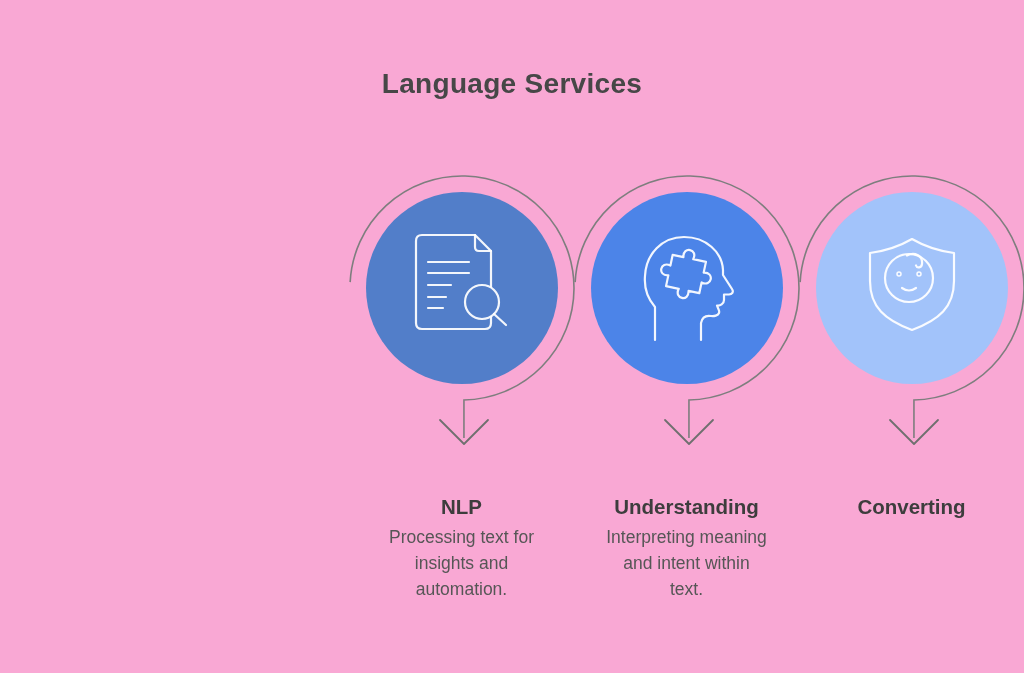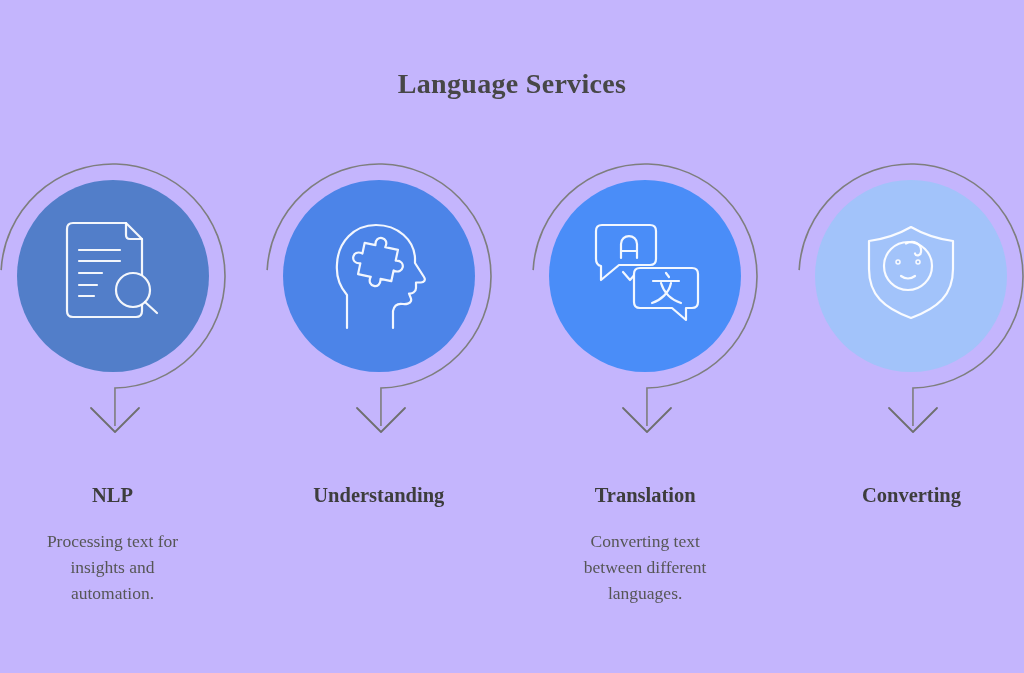--- a/index.html
+++ b/index.html
@@ -1,27 +1,27 @@
 <!DOCTYPE html>
 <html><head>
 <meta charset="utf-8">
 <style>
   html,body { margin:0; padding:0; background:#ffffff; }
   .canvas {
-    position:relative; width:1024px; height:673px; background:#c4b5fd;
-    font-family:Liberation Serif, serif; overflow:hidden;
+    position:relative; width:1024px; height:673px; background:#f9a8d4;
+    font-family:Liberation Sans, sans-serif; overflow:hidden;
   }
   .title {
     position:absolute; top:68px; left:0; width:100%;
     text-align:center; font-size:28px; font-weight:bold;
     color:#474747; letter-spacing:0.3px;
   }
   .row {
-    position:absolute; top:160px; left:0; width:1024px;
-    display:flex; justify-content:space-between;
+    position:absolute; top:172px; left:0; width:1024px;
+    display:flex; justify-content:flex-end;
   }
   .col { width:225px; display:flex; flex-direction:column; align-items:center; }
   .col svg { display:block; overflow:visible; flex:none; }
 
   .ring   { fill:none; stroke-width:1.6px; }
   .arrow  { fill:none; stroke-width:1.8px; stroke-linecap:round; stroke-linejoin:round; }
 
   
   .ist {
     fill:none; stroke:#ffffff; stroke-opacity:0.93;
@@ -32,21 +32,21 @@
     stroke:#ffffff; stroke-opacity:0.93;
     stroke-width:2.2px; stroke-linecap:round; stroke-linejoin:round;
   }
   .ieye { fill:none; stroke:#ffffff; stroke-opacity:0.93; stroke-width:1.5px; }
 
   .heading {
     margin-top:38px; font-size:20.5px; line-height:1.2;
     font-weight:bold; color:#3d3d3d; text-align:center;
   }
   .desc {
-    margin-top:20px; font-size:17.5px; line-height:1.5;
+    margin-top:4px; font-size:17.5px; line-height:1.5;
     color:#565656; text-align:center; white-space:pre-line;
   }
 </style>
 </head>
 <body>
 
 <div class="canvas">
 
   <div class="title">Language Services</div>
 
@@ -80,44 +80,25 @@
           <path class="ist" d="M 83 168 L 83 135 C 76 127 72 116 73 104 C 74 82 90 65 112 65
                                C 134 65 150 80 151 98 L 151 103 L 160 117
                                C 162 120 160 122.5 157 122.5 L 152 122.5 L 152 128
                                C 152 132 148 134 145 133.5 C 146 137 148 138.5 147 141
                                C 146 143.5 142 144.5 139 144 C 133 143 130 146 129 151 L 129 168"></path>
           <path class="ist" transform="rotate(12 114 102)" d="M 97 86 H 108 C 105 75 121 75 118 86 H 131 V 97 C 142 94 142 110 131 107
                    V 118 H 120 C 123 129 107 129 110 118 H 97 V 107 C 86 110 86 94 97 97 V 86 Z"></path>
         </g>
       </svg>
       <div class="heading">Understanding</div>
+      <div class="desc">Interpreting meaning
+and intent within
+text.</div>
     </div>
 
-    <div class="col">
-      <svg width="230" height="285" viewBox="0 0 230 285">
-        <path class="ring" d="M 3.15 110.14 A 112 112 0 1 1 116.95 227.98 L 116.95 266" stroke="#7E7E7E"></path>
-        <path class="arrow" d="M 93 248 L 117 272 L 141 248" stroke="#6F6F6F"></path>
-        <circle cx="115" cy="116" r="96" fill="#4A8DF8"></circle>
-        <g>
-          <path class="ist" d="M 72 65 H 120 Q 126 65 126 71 V 99 Q 126 105 120 105 H 89
-                               L 71 120 V 106 Q 66 105 66 99 V 71 Q 66 65 72 65 Z"></path>
-          <path class="ist" d="M 91 98 V 84 C 91 73.5 107 73.5 107 84 V 98 M 91 91 H 107"></path>
-          <path class="ist" d="M 93 112 L 100 120 L 107 112"></path>
-          <path class="ist-fill" d="M 110 108 H 162 Q 168 108 168 114 V 142 Q 168 148 162 148 H 156 V 160
-                   L 142 148 H 110 Q 104 148 104 142 V 114 Q 104 108 110 108 Z" fill="#4A8DF8"></path>
-          <path class="ist" d="M 136 113 L 139 117 M 123 121 H 149
-                               M 141 123 C 139 133 131 140 122 143
-                               M 131 123 C 134 133 142 140 151 143"></path>
-        </g>
-      </svg>
-      <div class="heading">Translation</div>
-      <div class="desc">Converting text
-between different
-languages.</div>
-    </div>
 
     <div class="col">
       <svg width="230" height="285" viewBox="0 0 230 285">
         <path class="ring" d="M 3.15 110.14 A 112 112 0 1 1 116.95 227.98 L 116.95 266" stroke="#7E7E7E"></path>
         <path class="arrow" d="M 93 248 L 117 272 L 141 248" stroke="#6F6F6F"></path>
         <circle cx="115" cy="116" r="96" fill="#A2C3FA"></circle>
         <g>
           <path class="ist" d="M 115 67 C 103 74 88 79 73 81 L 73 109 C 73 135 88 148 115 158
                                C 142 148 157 135 157 109 L 157 81 C 142 79 127 74 115 67 Z"></path>
           <circle class="ist" cx="112" cy="106" r="24"></circle>

